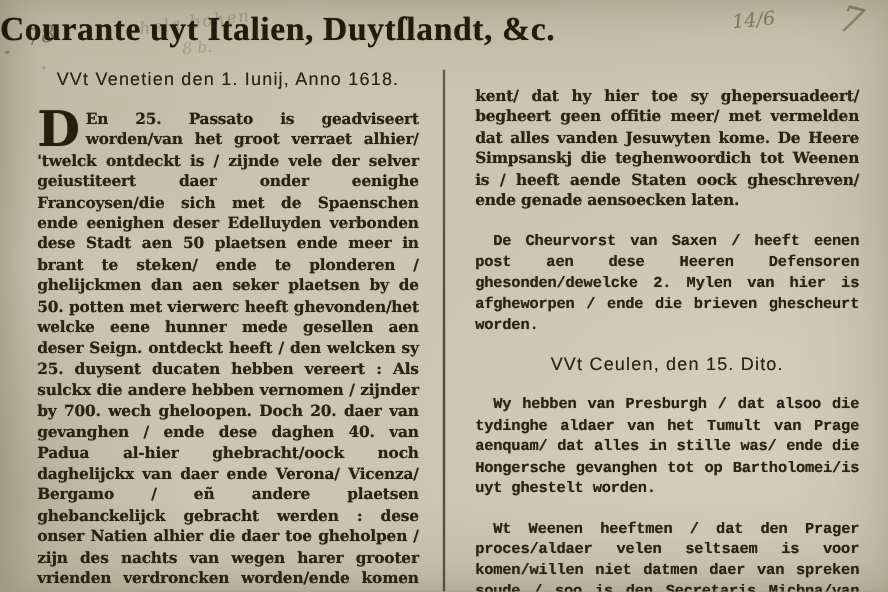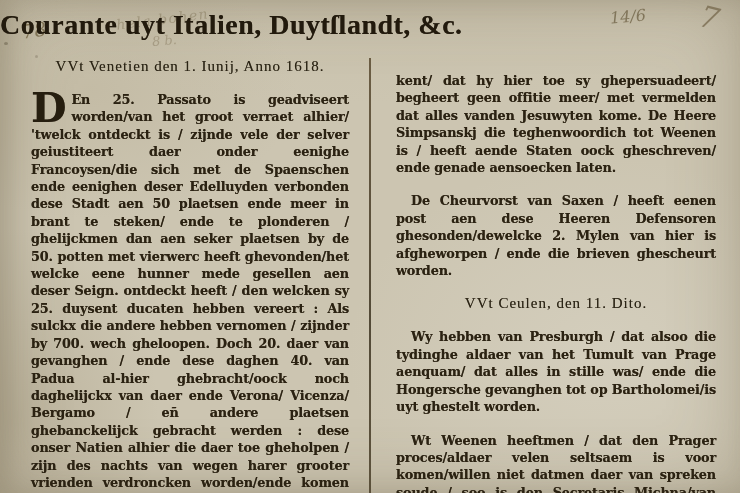--- a/index.html
+++ b/index.html
@@ -28,33 +28,33 @@
   }
   .divider {
     position:absolute; left:369px; top:58px; height:435px; width:2px;
     background:linear-gradient(#5a4b31, #3d3421 60%, #4a3f29);
     opacity:0.85;
   }
   .col { position:absolute; top:56px; }
   .col-left  { left:15px;  width:350px; }
   .col-right { left:380px; width:352px; }
   .colhead {
-    font-family:Liberation Serif, serif;
+    font-family:Liberation Sans, sans-serif;
     font-size:15px; font-weight:normal; letter-spacing:1px;
     text-align:center; color:#2a2314; margin:2px 0 3px 0;
     text-shadow:0 0 0.5px rgba(42,35,20,0.5);
   }
   .body {
     font-family:"DejaVu Serif", serif;
     font-weight:bold; font-size:12.8px; line-height:17.4px;
     text-align:justify; margin:16px; color:#2b2212;
     text-shadow:0 0 0.6px rgba(43,34,18,0.65);
     letter-spacing:-0.15px;
   }
-  .indent { text-indent:15px; }
+  .indent { text-indent:15px;font-family:Liberation Mono, monospace; }
   .dropcap {
     float:left; font-family:"DejaVu Serif", serif; font-weight:bold;
     font-size:41px; line-height:31px; padding:2px 5px 0 0; color:#261e0f;
   }
   .hand { position:absolute; font-family:"DejaVu Serif", serif; font-style:italic; white-space:nowrap; }
   .hw-num   { left:22px;  top:19px; font-size:19px; color:rgba(118,103,72,0.85); transform:rotate(-9deg); }
   .hw-note1 { left:116px; top:11px; font-size:14px; letter-spacing:1.5px; color:rgba(130,117,90,0.50); transform:rotate(-7deg); }
   .hw-note2 { left:152px; top:33px; font-size:13px; color:rgba(130,117,90,0.45); transform:rotate(-5deg); }
   .hw-date  { left:610px; top:7px;  font-size:16px; color:rgba(112,99,70,0.78); transform:rotate(-5deg); }
   .hw-mark  { left:700px; top:0px;  font-size:30px; color:rgba(112,99,70,0.70); transform:rotate(14deg); }
@@ -81,18 +81,18 @@
 
   <div class="col col-left">
     <p class="colhead">VVt Venetien den 1. Iunij,  Anno 1618.</p>
     <p class="body"><span class="dropcap">D</span><span>En 25. Passato is geadviseert worden/van het groot verraet alhier/ 'twelck ontdeckt is / zijnde vele der selver geiustiteert daer onder eenighe Francoysen/die sich met de Spaenschen ende eenighen deser Edelluyden verbonden dese Stadt aen 50 plaetsen ende meer in brant te steken/ ende te plonderen / ghelijckmen dan aen seker plaetsen by de 50. potten met vierwerc heeft ghevonden/het welcke eene hunner mede gesellen aen deser Seign. ontdeckt heeft / den welcken sy 25. duysent ducaten hebben vereert : Als sulckx die andere hebben vernomen / zijnder by 700. wech gheloopen. Doch 20. daer van gevanghen / ende dese daghen 40. van Padua al-hier ghebracht/oock noch daghelijckx van daer ende Verona/ Vicenza/ Bergamo / eñ andere plaetsen ghebanckelijck gebracht werden : dese onser Natien alhier die daer toe gheholpen / zijn des nachts van wegen harer grooter vrienden verdroncken worden/ende komen daghelijckx noch wonderlijcke saken aen den dach / sonderlijcken dat de Spaensche dese Stadt also innemē wildē.</span></p>
     <p class="body indent">De nieuwen Hertogh Priulj/is met 12.schepen/ende van den 4'. Heeren/ op den Puzento-</p>
   </div>
 
   <div class="col col-right">
     <p class="body">kent/ dat hy hier toe sy ghepersuadeert/ begheert geen offitie meer/ met vermelden dat alles vanden Jesuwyten kome.  De Heere Simpsanskj die teghenwoordich tot Weenen is / heeft aende Staten oock gheschreven/ ende genade aensoecken laten.</p>
     <p class="body indent">De Cheurvorst van Saxen / heeft eenen post aen dese Heeren Defensoren ghesonden/dewelcke 2. Mylen van hier is afgheworpen / ende die brieven ghescheurt worden.</p>
-    <p class="colhead">VVt Ceulen, den 11. Dito.</p>
+    <p class="colhead">VVt Ceulen, den 15. Dito.</p>
     <p class="body indent">Wy hebben van Presburgh / dat alsoo die tydinghe aldaer van het Tumult van Prage aenquam/ dat alles in stille was/ ende die Hongersche gevanghen tot op Bartholomei/is uyt ghestelt worden.</p>
     <p class="body indent">Wt Weenen heeftmen / dat den Prager proces/aldaer velen seltsaem is voor komen/willen niet datmen daer van spreken soude / soo is den Secretaris Michna/van Prage ontloopen zijnde/aldaer oock aencomen. Ondertusschen wert daer oock stercke preparatie vande Heeren Defensoren voor ghenomen/die van Saxen Julius soude bestellinge op een regiment voetvolck ende 2000. Peerden hebben/ende wert die Trommel</p>
   </div>
 
 </div>
 
 </body></html>

